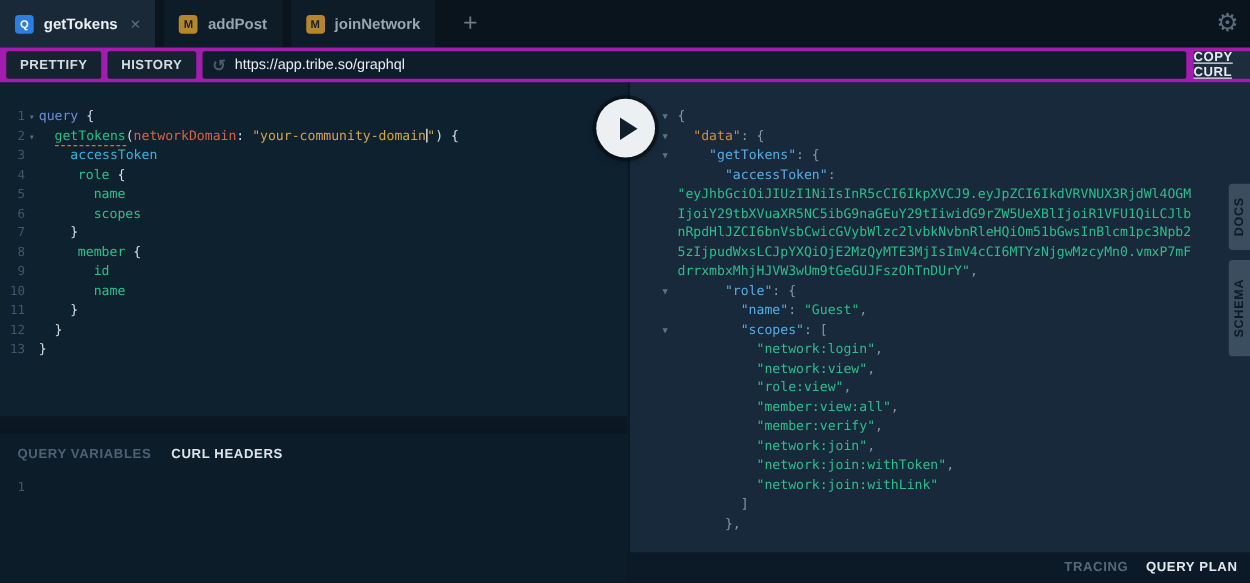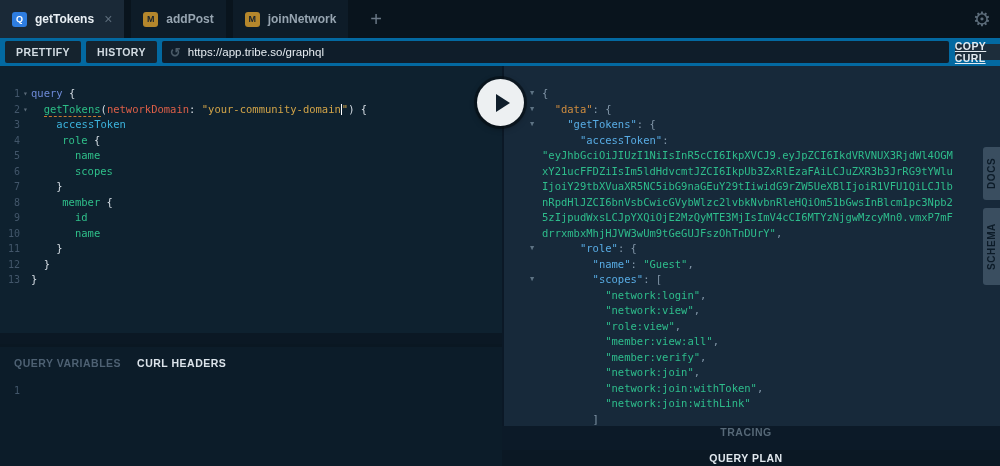--- a/index.html
+++ b/index.html
@@ -16,40 +16,40 @@
   .tab-badge { width:15px; height:15px; border-radius:3px; display:flex; align-items:center; justify-content:center;
                font-size:9px; font-weight:bold; }
   .badge-q { background:#2e7de0; color:#ffffff; }
   .badge-m { background:#b5872c; color:#16222e; }
   .tab-label { font-size:12px; font-weight:600; color:#97a5b1; }
   .tab.active .tab-label { color:#e9eff4; }
   .tab-close { color:#5d6d7c; font-size:14px; line-height:1; margin-left:2px; }
   .tab-plus { color:#6b7987; font-size:20px; font-weight:400; display:flex; align-items:center; padding:0 14px; margin-left:8px; cursor:pointer; }
   .settings-gear { position:absolute; right:9px; top:5px; font-size:20px; color:#5c6c7a; cursor:pointer; line-height:28px; }
   
-  .toolbar { position:absolute; left:0; top:38px; width:1000px; height:28px; background:#0369a1; display:flex; align-items:center; }
+  .toolbar { position:absolute; left:0; top:38px; width:1000px; height:28px; background:#a21caf; display:flex; align-items:center; }
   .tb-btn { height:22px; margin-left:5px; padding:0 11px; background:#15232e; color:#d3dce3;
             font-size:10.5px; font-weight:bold; letter-spacing:.4px; display:flex; align-items:center; border-radius:2px; cursor:pointer; }
   .url-bar { height:22px; margin-left:5px; width:787px; background:#0f1d2a; border-radius:2px;
              display:flex; align-items:center; padding:0 8px; }
   .reload-icon { color:#4b5b68; font-size:13px; font-weight:bold; margin-right:7px; }
   .url-text { color:#e6ecf1; font-size:11.5px; }
-  .copycurl-btn { height:16px; margin-left:6px; flex:1; background:#1d2d3b; color:#e3eaf0;
+  .copycurl-btn { height:22px; margin-left:6px; flex:1; background:#1d2d3b; color:#e3eaf0;
                   font-size:10.5px; font-weight:bold; letter-spacing:.4px; display:flex; align-items:center; justify-content:center; cursor:pointer;text-decoration:underline; }
   
   .editor-pane { position:absolute; left:0; top:66px; width:502px; height:267px; background:#0e212f; padding-top:20px; overflow:hidden; }
   .vars-pane { position:absolute; left:0; top:344px; width:502px; height:133px; background:#0c1c29; border-top:3px solid #0a1722; }
   .vars-header { display:flex; gap:16px; padding:10px 14px 6px 14px; }
   .vars-tab { font-size:10.5px; font-weight:bold; letter-spacing:.5px; cursor:pointer; }
   .vars-tab.dim { color:#4e6173; }
   .vars-tab.lit { color:#dbe3ea; }
   .vars-body { padding:8px 0 0 0; }
   .result-pane { position:absolute; left:502px; top:66px; width:498px; height:376px; background:#17293a; padding:20px 0 0 26px; overflow:hidden; border-left:2px solid #0b1826; }
-  .footer { position:absolute; left:502px; top:426px; width:498px; height:24px; background:#0c1a28;
-            display:flex; align-items:center; gap:14px; padding-right:10px;flex-direction:column; }
+  .footer { position:absolute; left:502px; top:442px; width:498px; height:24px; background:#0c1a28;
+            display:flex; align-items:center; justify-content:flex-end; gap:14px; padding-right:10px; }
   .footer-tracing { color:#566877; font-size:10.5px; font-weight:bold; letter-spacing:.5px; cursor:pointer; }
   .footer-queryplan { color:#e1e8ee; font-size:10.5px; font-weight:bold; letter-spacing:.5px; cursor:pointer; }
   
   .code-line { display:flex; align-items:flex-start; height:15.5px; line-height:15.5px;
                font-family:"DejaVu Sans Mono", monospace; font-size:10.5px; white-space:pre; }
   .ln { width:20px; text-align:right; color:#42566a; flex:none; font-size:10px; }
   .fold-slot { width:11px; text-align:center; color:#5a6a78; font-size:8px; flex:none; }
   .rfold-slot { width:12px; color:#5e7384; font-size:7px; flex:none; line-height:15.5px; }
   .code { white-space:pre; }
   
@@ -144,21 +144,20 @@
     </div>
   </div>
 
   <div class="result-pane">
     <div id="response-lines">
         <div class="code-line"><span class="rfold-slot">▼</span><span class="code"><span class="tk-rp">{</span></span></div>
         <div class="code-line"><span class="rfold-slot">▼</span><span class="code"><span class="tk-rp">  </span><span class="tk-keyd">"data"</span><span class="tk-rp">: {</span></span></div>
         <div class="code-line"><span class="rfold-slot">▼</span><span class="code"><span class="tk-rp">    </span><span class="tk-key">"getTokens"</span><span class="tk-rp">: {</span></span></div>
         <div class="code-line"><span class="rfold-slot"></span><span class="code"><span class="tk-rp">      </span><span class="tk-key">"accessToken"</span><span class="tk-rp">:</span></span></div>
         <div class="code-line"><span class="rfold-slot"></span><span class="code"><span class="tk-rstr">"eyJhbGciOiJIUzI1NiIsInR5cCI6IkpXVCJ9.eyJpZCI6IkdVRVNUX3RjdWl4OGM</span></span></div>
-        <div class="code-line"><span class="rfold-slot"></span><span class="code"><span class="tk-rstr">xY21ucFFDZiIsIm5ldHdvcmtJZCI6IkpUb3ZxRlEzaFAiLCJuZXR3b3JrRG9tYWlu</span></span></div>
         <div class="code-line"><span class="rfold-slot"></span><span class="code"><span class="tk-rstr">IjoiY29tbXVuaXR5NC5ibG9naGEuY29tIiwidG9rZW5UeXBlIjoiR1VFU1QiLCJlb</span></span></div>
         <div class="code-line"><span class="rfold-slot"></span><span class="code"><span class="tk-rstr">nRpdHlJZCI6bnVsbCwicGVybWlzc2lvbkNvbnRleHQiOm51bGwsInBlcm1pc3Npb2</span></span></div>
         <div class="code-line"><span class="rfold-slot"></span><span class="code"><span class="tk-rstr">5zIjpudWxsLCJpYXQiOjE2MzQyMTE3MjIsImV4cCI6MTYzNjgwMzcyMn0.vmxP7mF</span></span></div>
         <div class="code-line"><span class="rfold-slot"></span><span class="code"><span class="tk-rstr">drrxmbxMhjHJVW3wUm9tGeGUJFszOhTnDUrY"</span><span class="tk-rp">,</span></span></div>
         <div class="code-line"><span class="rfold-slot">▼</span><span class="code"><span class="tk-rp">      </span><span class="tk-key">"role"</span><span class="tk-rp">: {</span></span></div>
         <div class="code-line"><span class="rfold-slot"></span><span class="code"><span class="tk-rp">        </span><span class="tk-key">"name"</span><span class="tk-rp">: </span><span class="tk-rstr">"Guest"</span><span class="tk-rp">,</span></span></div>
         <div class="code-line"><span class="rfold-slot">▼</span><span class="code"><span class="tk-rp">        </span><span class="tk-key">"scopes"</span><span class="tk-rp">: [</span></span></div>
         <div class="code-line"><span class="rfold-slot"></span><span class="code"><span class="tk-rp">          </span><span class="tk-rstr">"network:login"</span><span class="tk-rp">,</span></span></div>
         <div class="code-line"><span class="rfold-slot"></span><span class="code"><span class="tk-rp">          </span><span class="tk-rstr">"network:view"</span><span class="tk-rp">,</span></span></div>
         <div class="code-line"><span class="rfold-slot"></span><span class="code"><span class="tk-rp">          </span><span class="tk-rstr">"role:view"</span><span class="tk-rp">,</span></span></div>

